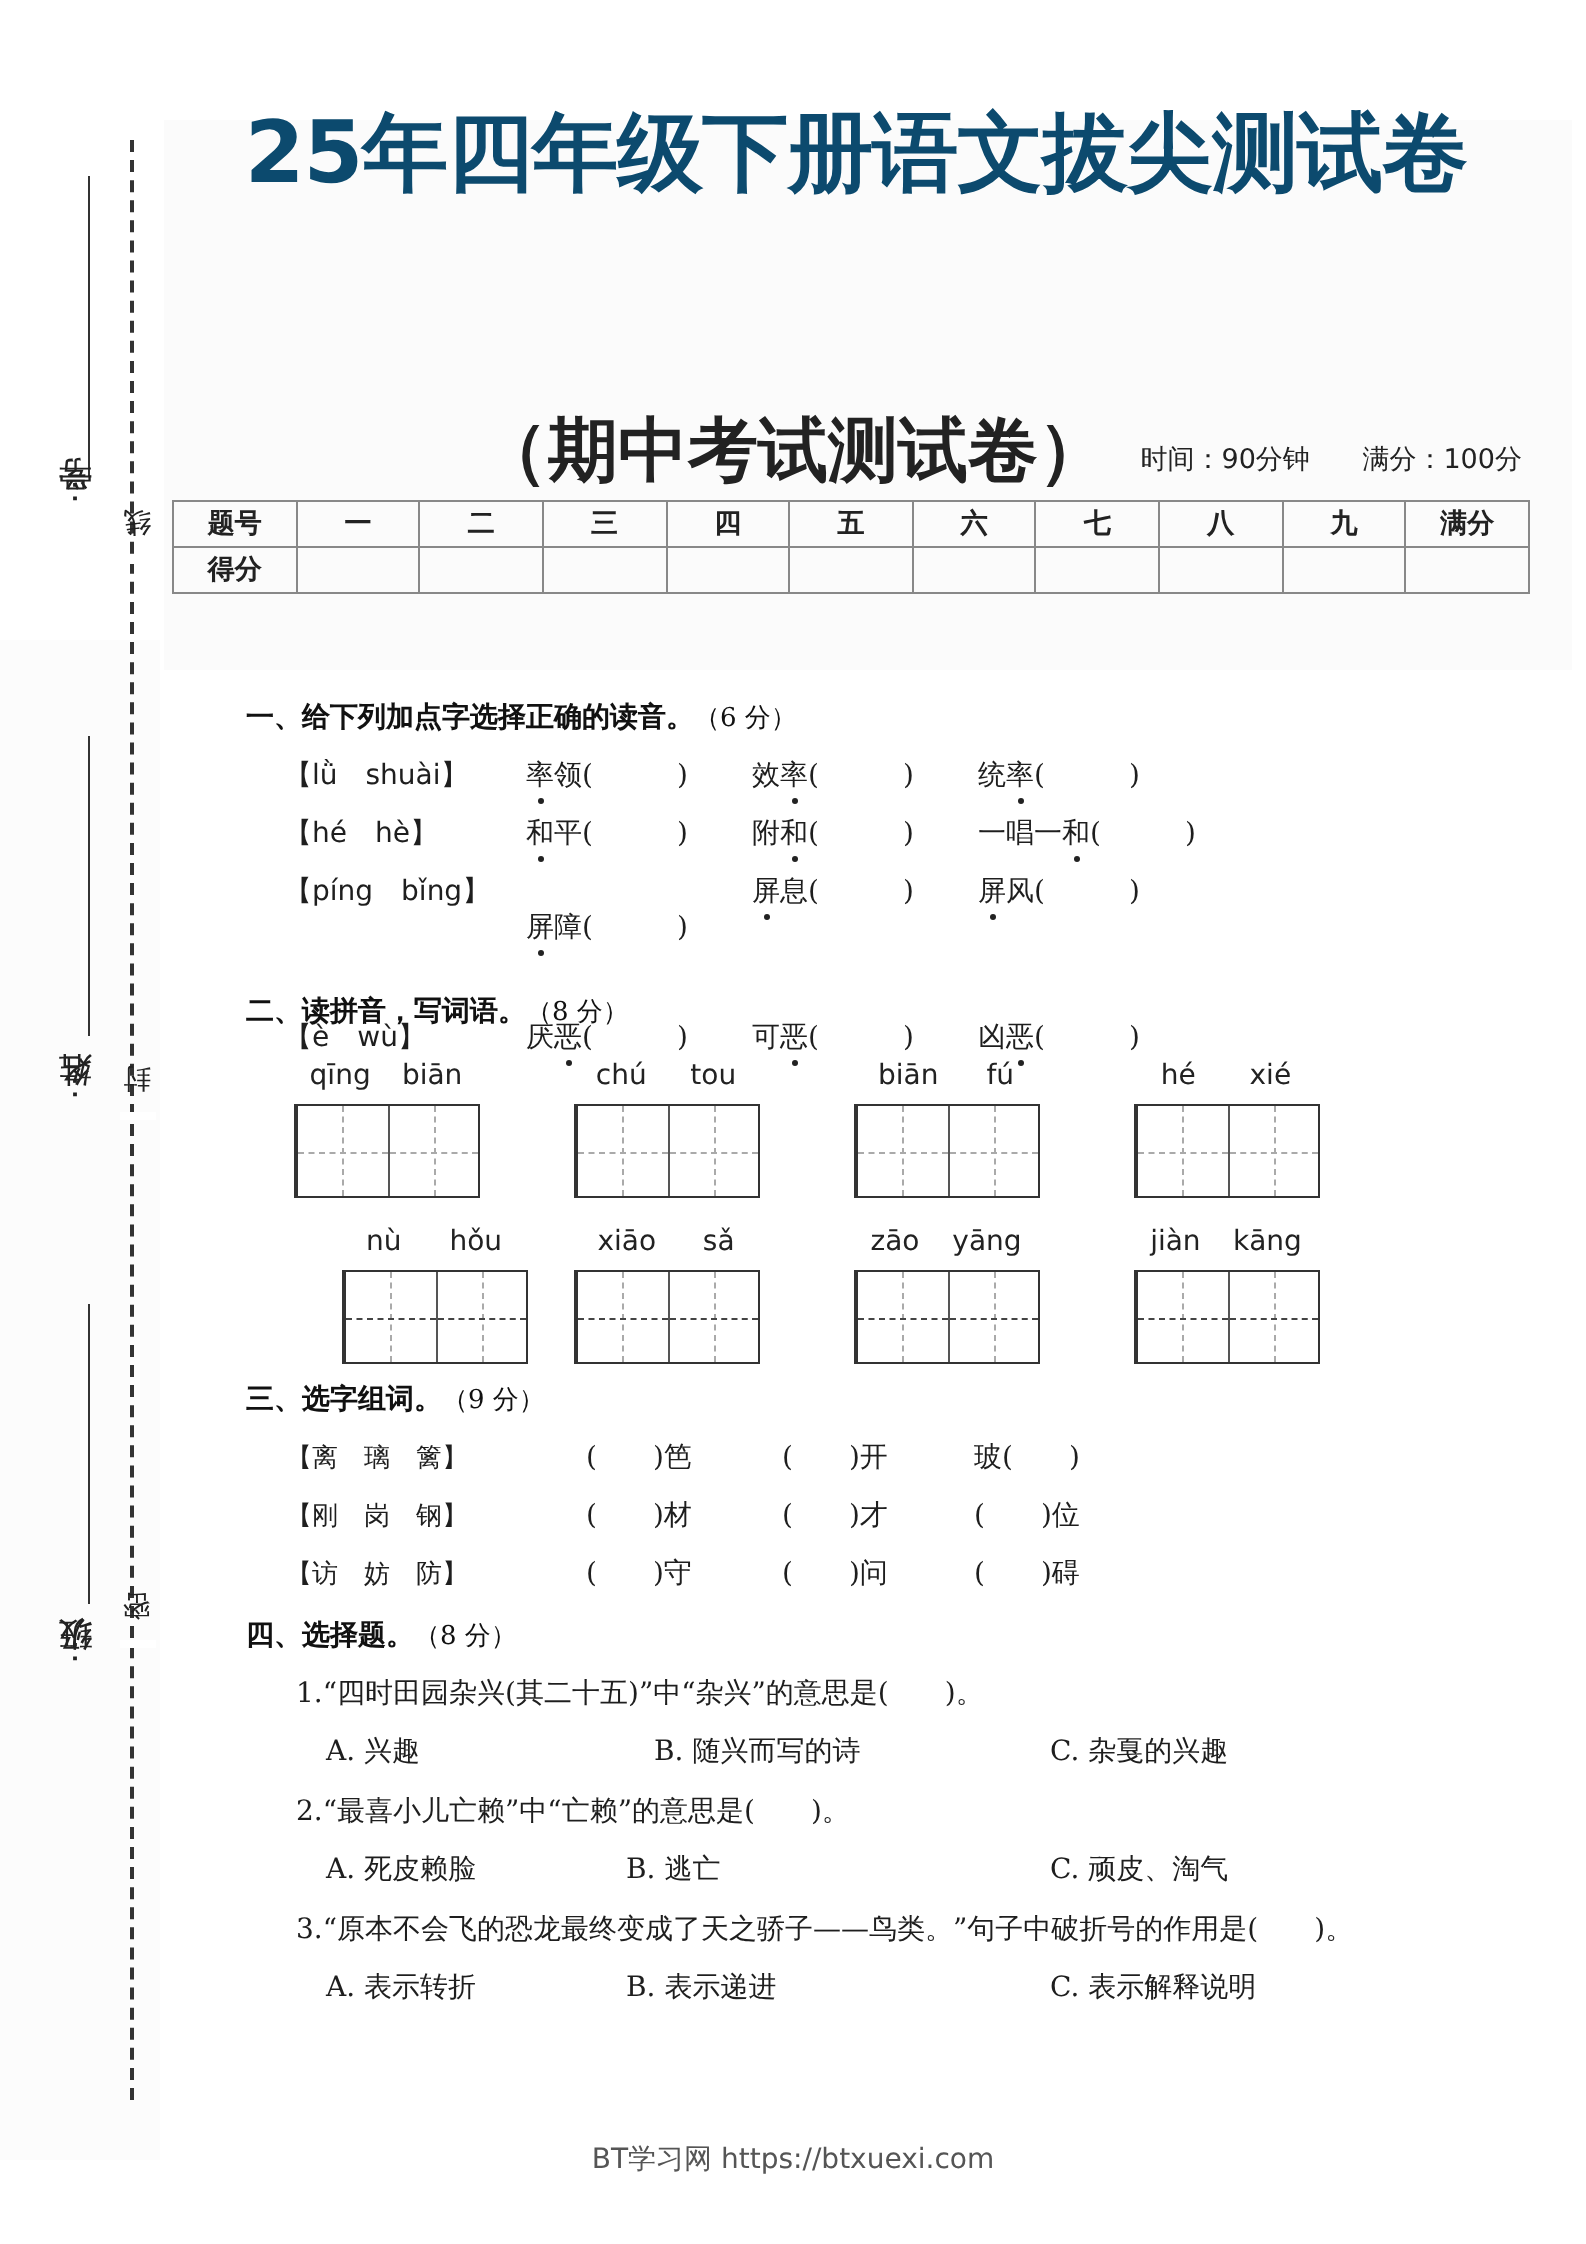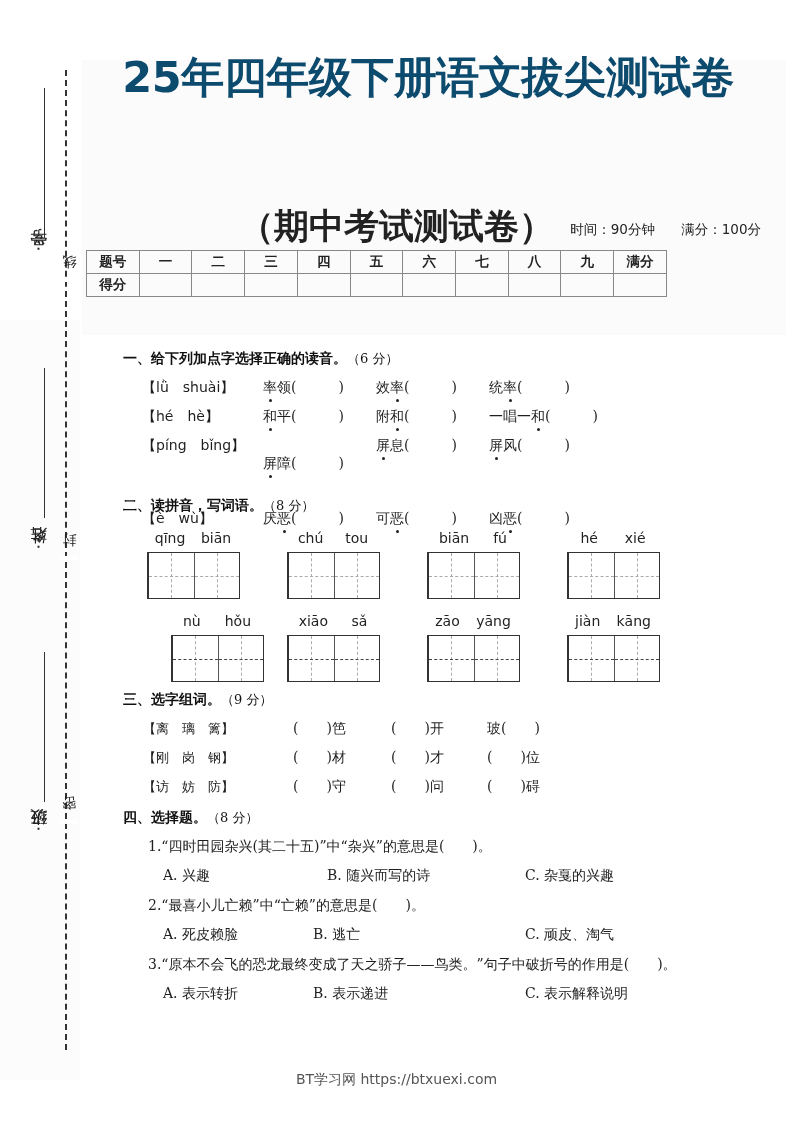--- a/index.html
+++ b/index.html
@@ -24,21 +24,21 @@
     font-weight: bold; font-size: 35px; color: #222; line-height: 52px; margin-top: 48px;
   }
   .meta {
     position: absolute; right: 32px; top: 221px;
     font-family: "DejaVu Sans", "Liberation Sans", sans-serif;
     font-size: 13.5px; color: #222; white-space: nowrap;
   }
   .meta span + span { margin-left: 22px; }
 
   table.score {
-    position: absolute; left: 86px; top: 250px; width: 581px;
+    position: absolute; left: 86px; top: 250px; width: 679px;
     border-collapse: collapse; table-layout: fixed;
     font-family: Liberation Sans, sans-serif;
   }
   table.score td {
     border: 1px solid #888; height: 22px; text-align: center;
     font-size: 13.5px; font-weight: bold; color: #222; padding: 0;
   }
 
   
   .dash-line { position: absolute; left: 65px; top: 70px; height: 980px; border-left: 2px dashed #333; }

